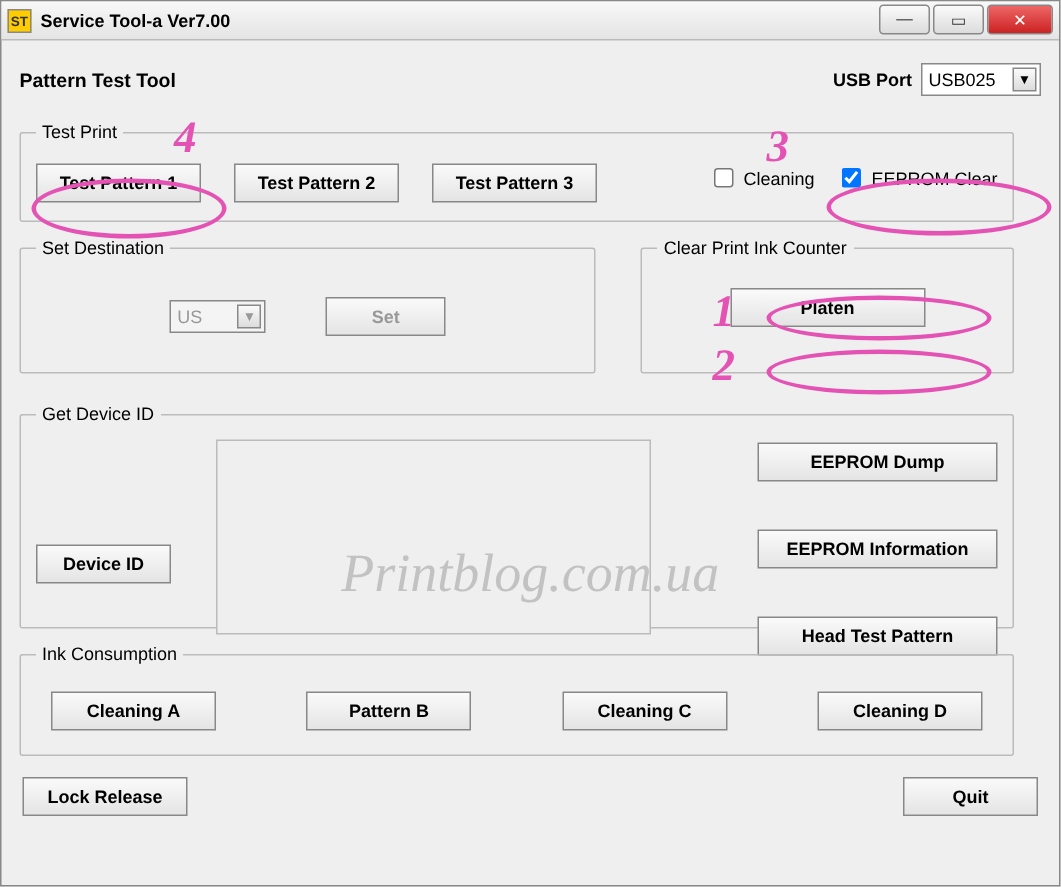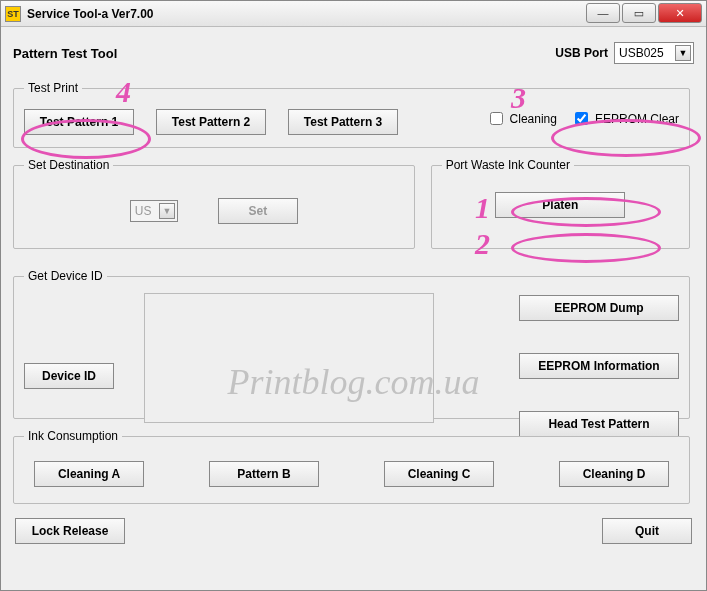--- a/index.html
+++ b/index.html
@@ -105,21 +105,21 @@
     position:absolute; right:2px; top:2px;
     width:16px;height:16px;
     border:1px solid #888;
     background:linear-gradient(#fafafa,#dcdcdc);
     display:flex;align-items:center;justify-content:center;
     font-size:9px;
   }
   fieldset.group {
     border:1px solid #bbb;
     border-radius:2px;
-    margin:0 4px 10px 0;
+    margin:0 18px 10px 0;
     padding: 14px 10px 12px 10px;
     position: relative;
   }
   fieldset.group > legend {
     font-size:12px;
     padding: 0 4px;
   }
   .btn {
     border:1px solid #888;
     background:linear-gradient(#fafafa,#e4e4e4);
@@ -266,30 +266,30 @@
           <input type="checkbox" checked="" style="">
           <span>EEPROM Clear</span>
         </label>
       </div>
     </fieldset>
 
     <div class="twocol">
       <fieldset class="group" style="flex:1.6">
         <legend>Set Destination</legend>
         <div class="setdest-inner">
-          <div class="combo disabled" style="width:48px">
+          <div class="combo disabled" style="width:64px">
             <span>US</span>
             <span class="arrow">▼</span>
           </div>
           <button class="btn disabled" style="min-width:80px">Set</button>
         </div>
       </fieldset>
 
       <fieldset class="group" style="flex:1">
-        <legend>Port Waste Ink Counter</legend>
+        <legend>Clear Print Ink Counter</legend>
         <div class="waste-btns">
           <button class="btn">Platen</button>
         </div>
       </fieldset>
     </div>
 
     <fieldset class="group getdev">
       <legend>Get Device ID</legend>
       <button class="btn devid-btn" style="min-width:90px">Device ID</button>
       <div class="devtext"></div>

